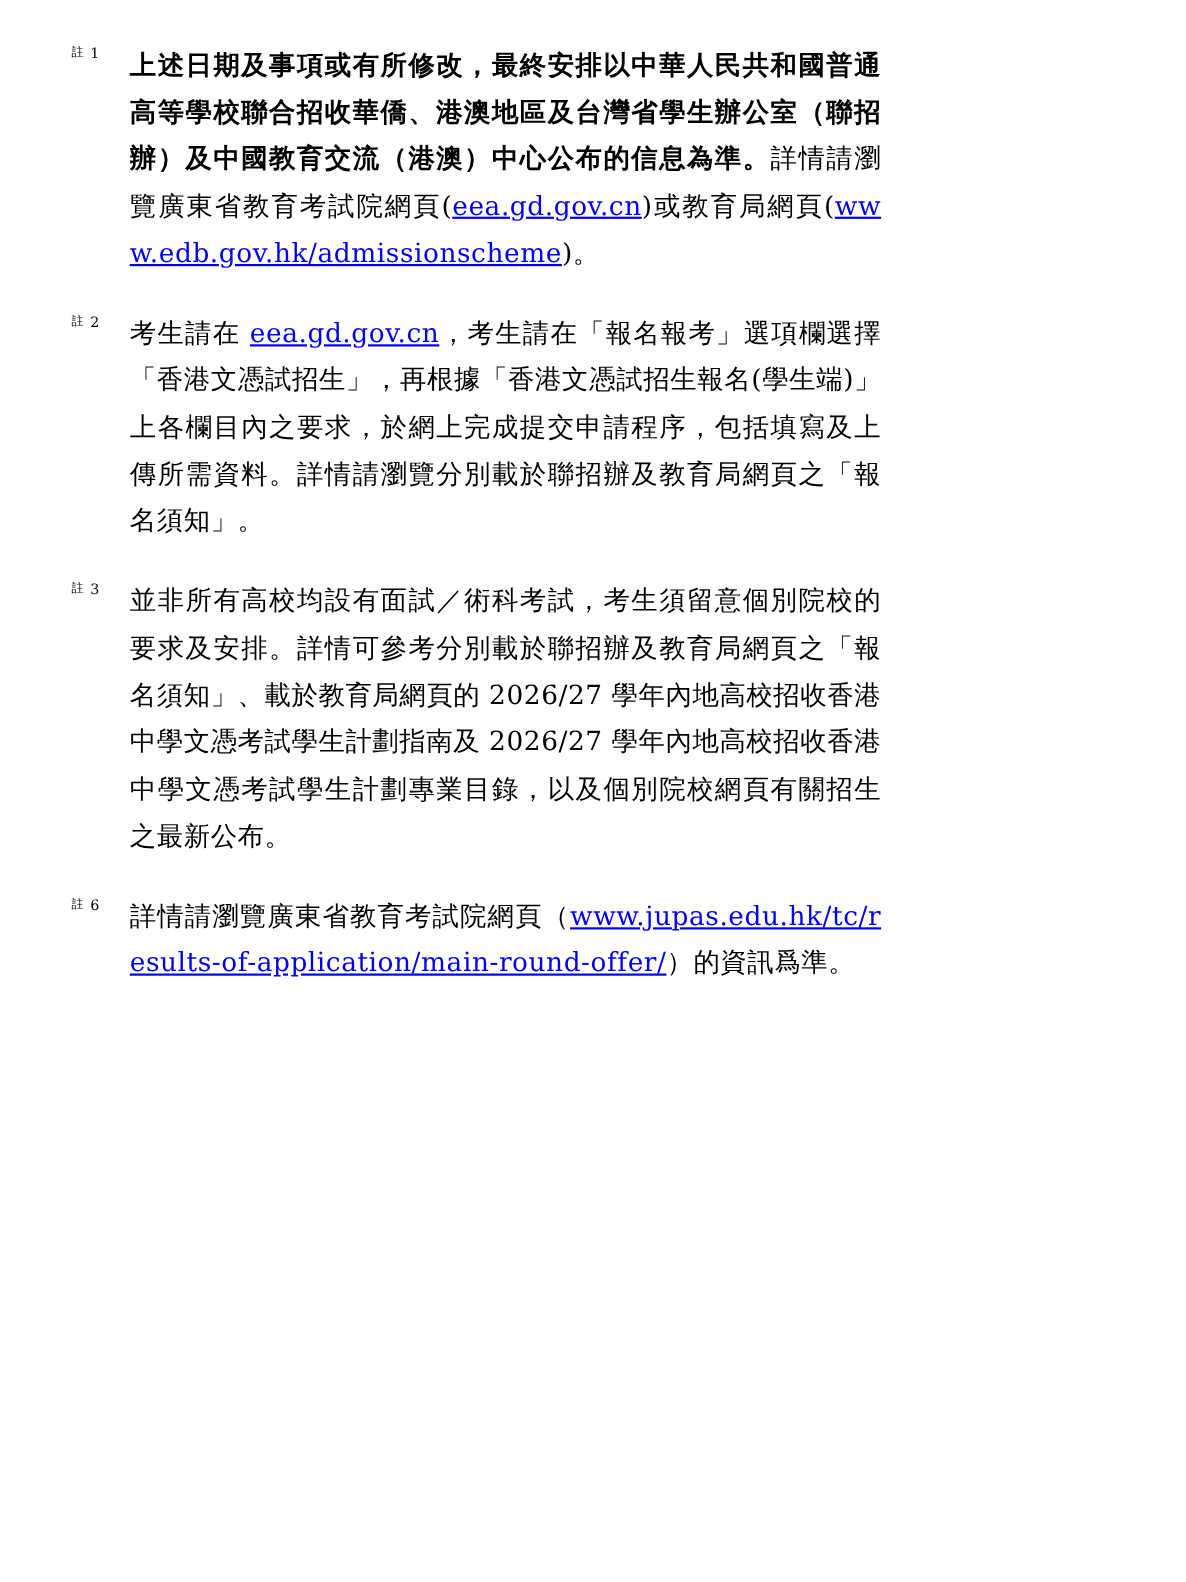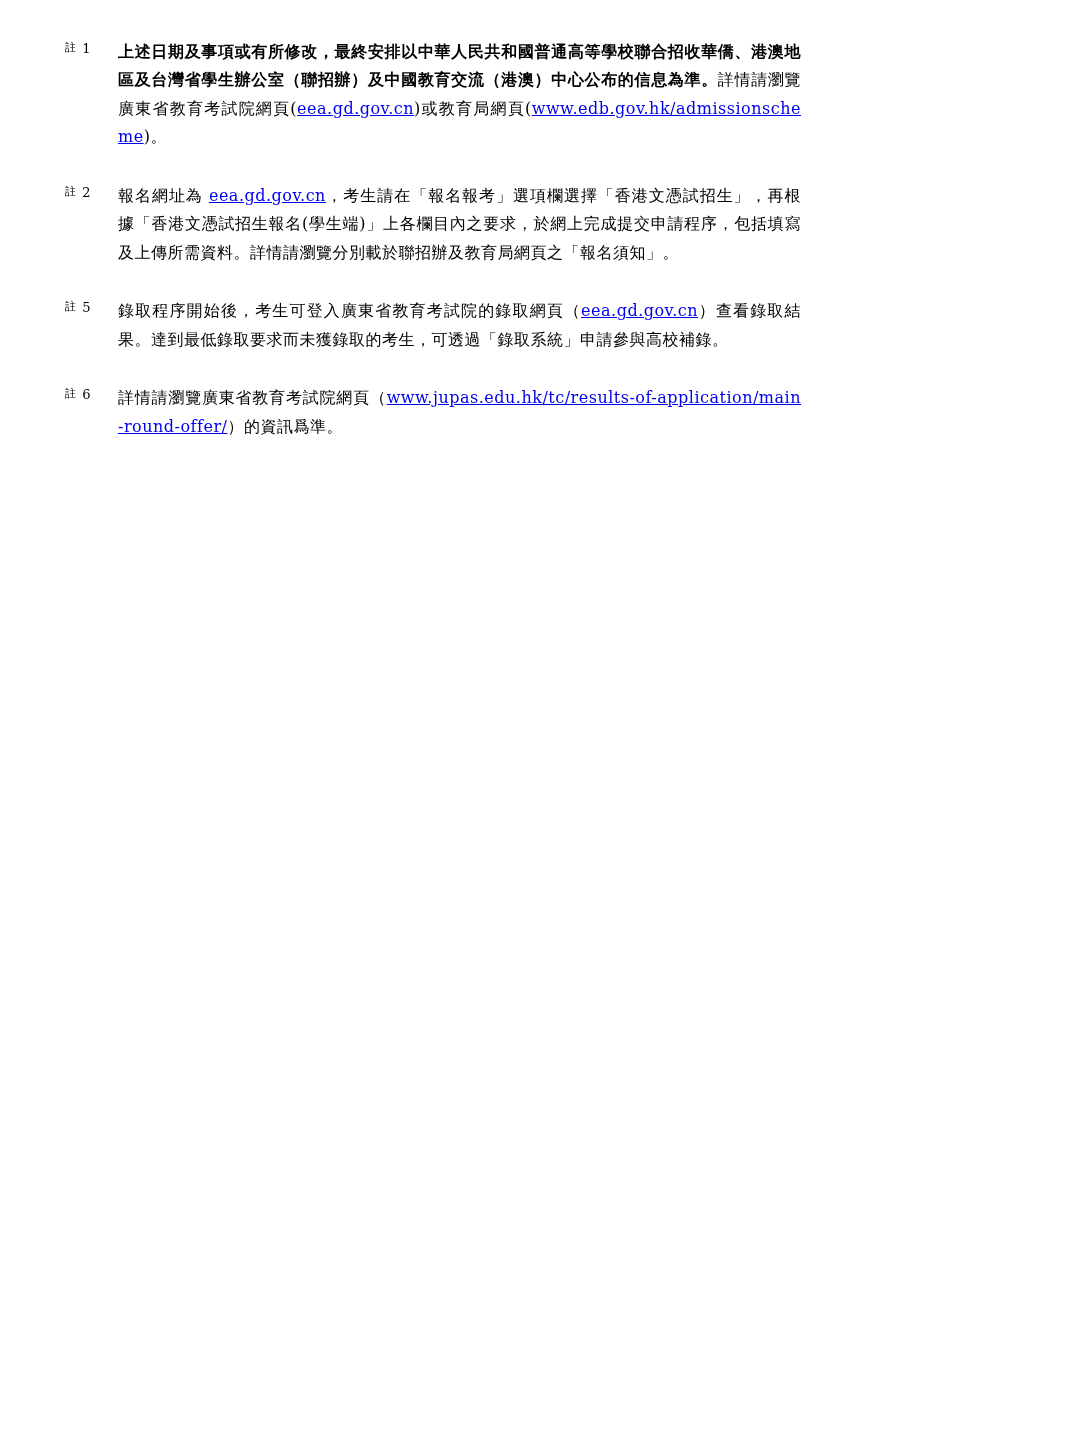--- a/index.html
+++ b/index.html
@@ -34,21 +34,21 @@
     padding-top: 3px;
     white-space: nowrap;
     letter-spacing: 1px;
   }
   .footnote-marker .marker-zhu {
     font-size: 11px;
     vertical-align: 2px;
   }
   .footnote-body {
     flex: 1 1 auto;
-    font-size: 16px;
+    font-size: 24px;
     line-height: 1.78;
     text-align: justify;
     text-justify: inter-ideograph;
     letter-spacing: 0.5px;
   }
   .seg-bold {
     font-weight: bold;
   }
   .seg-link {
     color: #0000ee;
@@ -61,24 +61,24 @@
 <body>
 
 <div class="page">
   <div>
       <div class="footnote">
         <div class="footnote-marker"><span class="marker-zhu">註</span><span> 1</span></div>
         <div class="footnote-body"><span class="seg-bold">上述日期及事項或有所修改，最終安排以中華人民共和國普通高等學校聯合招收華僑、港澳地區及台灣省學生辦公室（聯招辦）及中國教育交流（港澳）中心公布的信息為準。</span><span class="seg-text">詳情請瀏覽廣東省教育考試院網頁(</span><a class="seg-link" href="#">eea.gd.gov.cn</a><span class="seg-text">)或教育局網頁(</span><a class="seg-link" href="#">www.edb.gov.hk/admissionscheme</a><span class="seg-text">)。</span></div>
       </div>
       <div class="footnote">
         <div class="footnote-marker"><span class="marker-zhu">註</span><span> 2</span></div>
-        <div class="footnote-body"><span class="seg-text">報名網址為 </span><a class="seg-link" href="#">eea.gd.gov.cn</a><span class="seg-text">，考生請在「報名報考」選項欄選擇「香港文憑試招生」，再根據「香港文憑試招生報名(學生端)」上各欄目內之要求，於網上完成提交申請程序，包括填寫及上傳所需資料。詳情請瀏覽分別載於聯招辦及教育局網頁之「報名須知」。</span></div>
+        <div class="footnote-body"><span class="seg-text">考生請在 </span><a class="seg-link" href="#">eea.gd.gov.cn</a><span class="seg-text">，考生請在「報名報考」選項欄選擇「香港文憑試招生」，再根據「香港文憑試招生報名(學生端)」上各欄目內之要求，於網上完成提交申請程序，包括填寫及上傳所需資料。詳情請瀏覽分別載於聯招辦及教育局網頁之「報名須知」。</span></div>
       </div>
       <div class="footnote">
-        <div class="footnote-marker"><span class="marker-zhu">註</span><span> 5</span></div>
-        <div class="footnote-body"><span class="seg-text">錄取程序開始後，考生可登入廣東省教育考試院的錄取網頁（</span><a class="seg-link" href="#">eea.gd.gov.cn</a><span class="seg-text">）查看錄取結果。達到最低錄取要求而未獲錄取的考生，可透過「錄取系統」申請參與高校補錄。</span></div>
+        <div class="footnote-marker"><span class="marker-zhu">註</span><span> 3</span></div>
+        <div class="footnote-body"><span class="seg-text">並非所有高校均設有面試／術科考試，考生須留意個別院校的要求及安排。詳情可參考分別載於聯招辦及教育局網頁之「報名須知」、載於教育局網頁的 2026/27 學年內地高校招收香港中學文憑考試學生計劃指南及 2026/27 學年內地高校招收香港中學文憑考試學生計劃專業目錄，以及個別院校網頁有關招生之最新公布。</span></div>
       </div>
       <div class="footnote">
         <div class="footnote-marker"><span class="marker-zhu">註</span><span> 6</span></div>
         <div class="footnote-body"><span class="seg-text">詳情請瀏覽廣東省教育考試院網頁（</span><a class="seg-link" href="#">www.jupas.edu.hk/tc/results-of-application/main-round-offer/</a><span class="seg-text">）的資訊爲準。</span></div>
       </div>
     </div>
 </div>
 
 </body></html>

